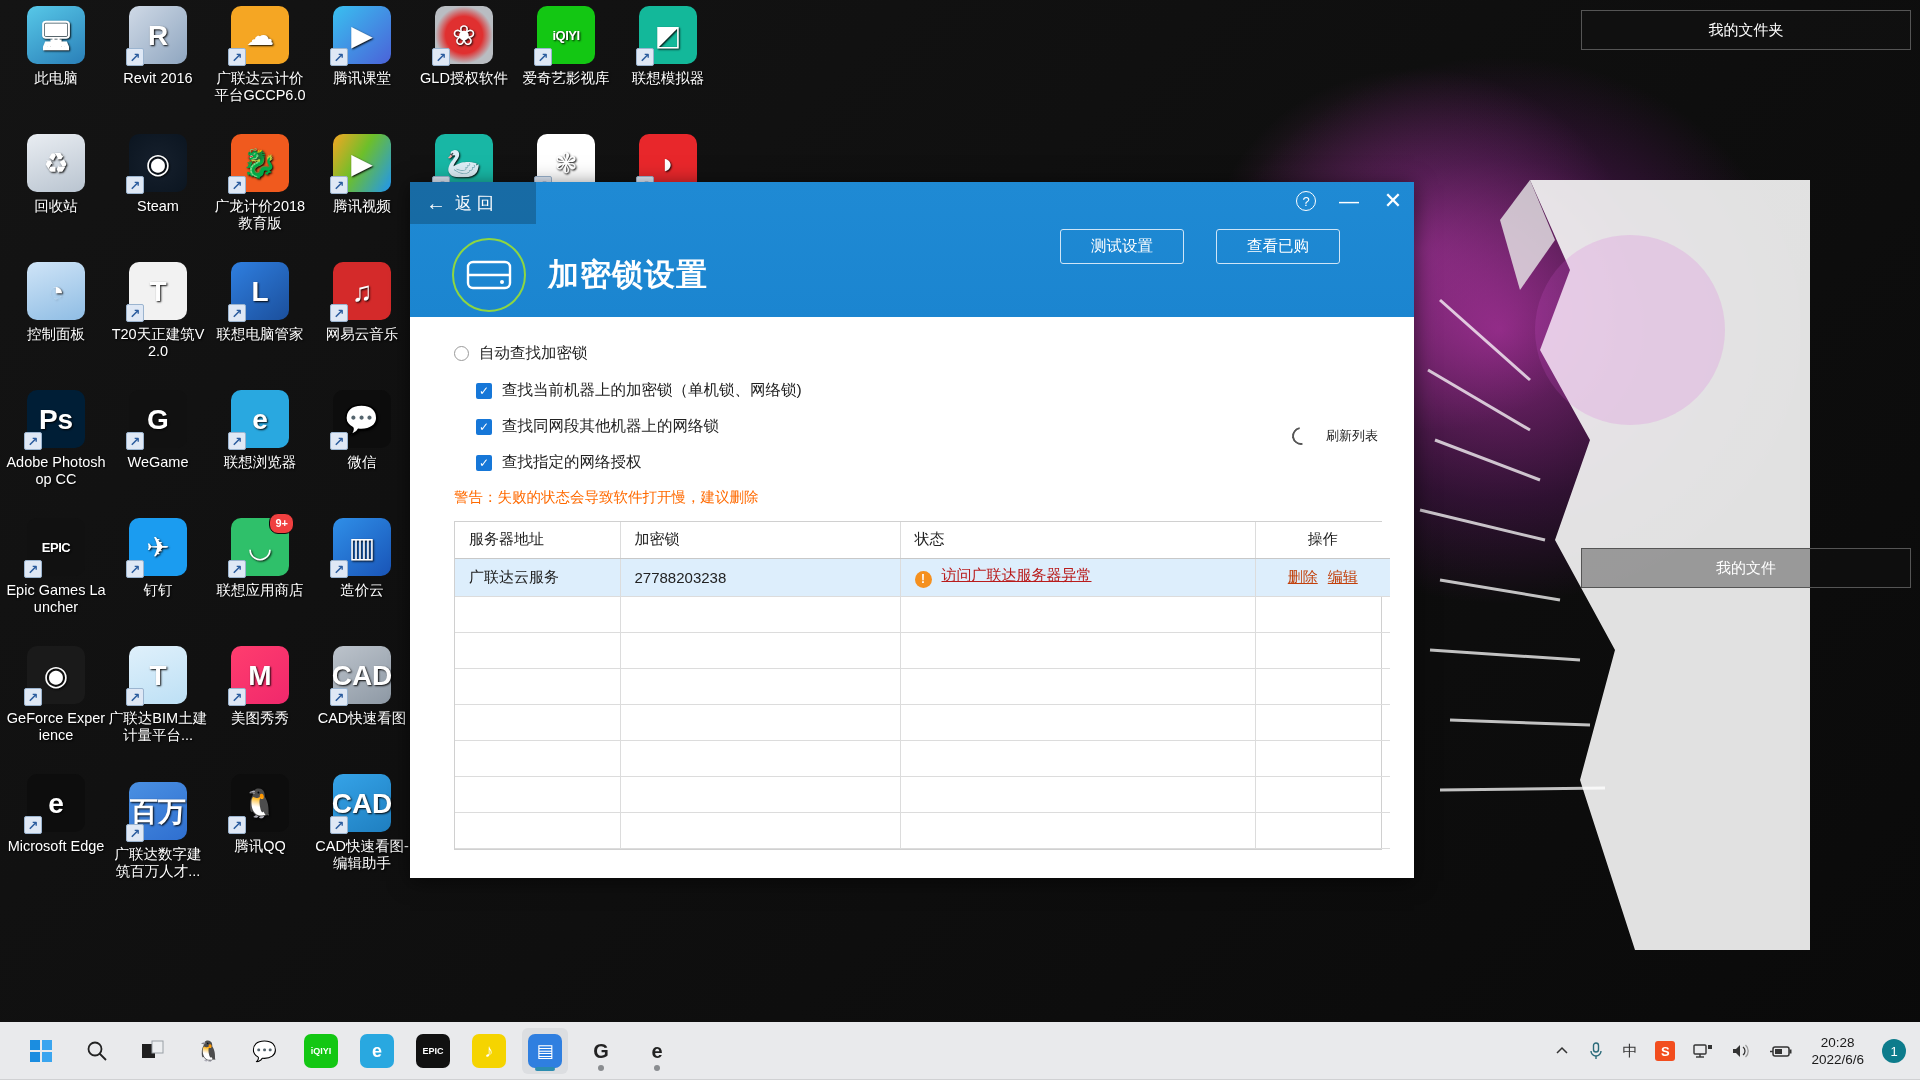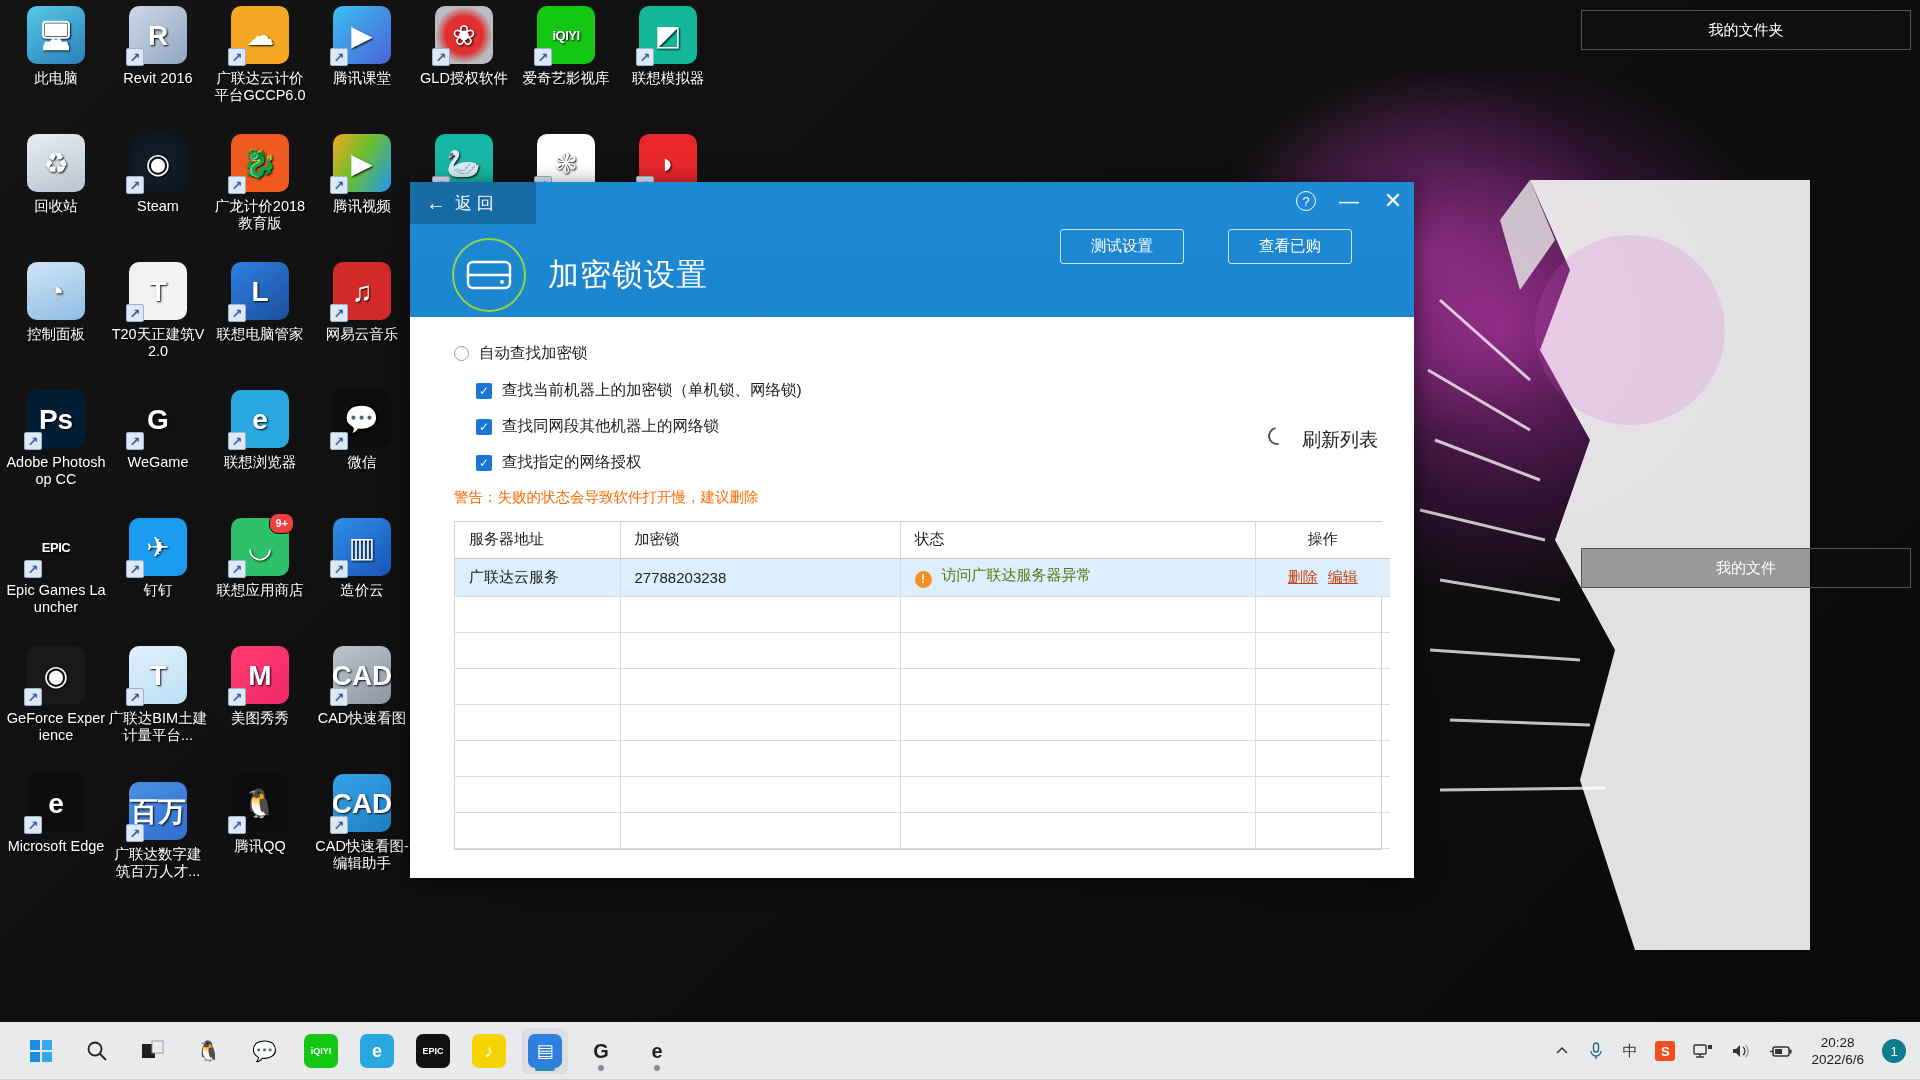--- a/index.html
+++ b/index.html
@@ -76,35 +76,35 @@
     position: absolute; right: 10px; top: 8px; display: flex; align-items: center; gap: 22px;
     color: #fff;
   }
   #win-ctrls > div { cursor: pointer; display: flex; align-items: center; justify-content: center; }
   .wc-help { width: 20px; height: 20px; border: 1.6px solid #fff; border-radius: 50%;
              font-size: 13px; line-height: 1; }
   .wc-min { width: 22px; height: 22px; font-size: 20px; line-height: 10px; }
   .wc-close { width: 22px; height: 22px; font-size: 22px; line-height: 18px; }
 
   #title-row {
-    position: absolute; left: 42px; top: 56px; display: flex; align-items: center; gap: 22px;
+    position: absolute; left: 42px; top: 56px; display: flex; align-items: center; gap: 22px; font-weight: bold;
   }
   #lock-circle {
     width: 74px; height: 74px; border-radius: 50%; border: 2.5px solid #8ed641;
     display: flex; align-items: center; justify-content: center;
   }
   #dlg-title { color: #fff; font-size: 31px; letter-spacing: 1px; }
 
   .hdr-btn {
     position: absolute; top: 47px; height: 35px; border: 1.3px solid #cfe5f7;
     color: #fff; font-size: 15.5px; display: flex; align-items: center; justify-content: center;
     border-radius: 3px; cursor: pointer; background: transparent;
   }
   #btn-test { right: 230px; width: 124px; }
-  #btn-purchased { right: 62px; width: 124px; }
+  #btn-purchased { right: 74px; width: 124px; }
 
   
   #dlg-body { position: relative; padding: 26px 32px 0 44px; }
 
   .opt-row { display: flex; align-items: center; gap: 10px; margin-bottom: 16px; font-size: 15.5px; color: #222; cursor: pointer; }
   .radio { width: 15px; height: 15px; border-radius: 50%; border: 1.4px solid #9a9a9a; background: #fff;
            flex: none; position: relative; }
   .radio.on { border-color: #1677d8; border-width: 4px; background: #fff; }
   .radio.on::after { content: ""; position: absolute; inset: -4px; border-radius: 50%; border: 1.4px solid #1677d8; }
 
@@ -113,41 +113,41 @@
   .chk { width: 16px; height: 16px; border-radius: 2px; background: #1677d8; flex: none;
          color: #fff; font-size: 12px; display: flex; align-items: center; justify-content: center; line-height: 1; }
 
   #warning { color: #ff6a00; font-size: 14.5px; margin-top: 4px; }
 
   #act-btns { position: absolute; left: 480px; top: 100px; display: flex; gap: 32px; }
   .blue-btn {
     background: #2b8df0; color: #fff; font-size: 15.5px; border: none; border-radius: 3px;
     padding: 9px 22px; cursor: pointer;
   }
-  #refresh { position: absolute; right: 36px; top: 110px; display: flex; align-items: flex-start; gap: 16px;
-             font-size: 19px; color: #222; cursor: pointer; }
+  #refresh { position: absolute; right: 36px; top: 110px; display: flex; align-items: center; gap: 16px;
+             font-size: 13px; color: #222; cursor: pointer; }
   .refresh-ico { width: 18px; height: 18px; border: 2px solid #555; border-radius: 50%;
                  border-top-color: transparent; border-right-color: transparent;
                  transform: rotate(35deg); }
 
   
   #tbl-wrap { margin-top: 14px; border: 1px solid #d0d0d0; }
   table { width: 100%; border-collapse: collapse; font-size: 15px; color: #222; table-layout: fixed; }
   th, td { border-bottom: 1px solid #dcdcdc; border-right: 1px solid #dcdcdc; text-align: left;
            padding: 0 14px; height: 36px; }
   th:last-child, td:last-child { border-right: none; }
   thead th { background: #fff; font-weight: normal; border-bottom: 1px solid #c8c8c8; }
   th.c-op, td.c-op { text-align: center; }
   tbody tr.data { background: #ddeefc; }
   tbody tr.data td { height: 38px; }
   .warn-ico { display: inline-flex; width: 17px; height: 17px; border-radius: 50%;
               background: #f5901e; color: #fff; font-size: 12px; font-weight: bold;
               align-items: center; justify-content: center; margin-right: 10px;
               vertical-align: -3px; }
-  .lnk { color: #4d7c0f; cursor: pointer; }
+  .lnk { color: #b91c1c; text-decoration: underline; cursor: pointer; }
   .op-lnk { color: #c2410c; text-decoration: underline; cursor: pointer; margin: 0 5px; }
 
   
   #taskbar {
     position: absolute; left: 0; bottom: 0; width: 1920px; height: 58px;
     background: #e9eaec; display: flex; align-items: center;
     box-shadow: 0 -1px 0 #d0d1d3 inset;
   }
   #tb-left { display: flex; align-items: center; gap: 10px; padding-left: 18px; }
   .tb-item { position: relative; width: 46px; height: 46px; border-radius: 6px;

